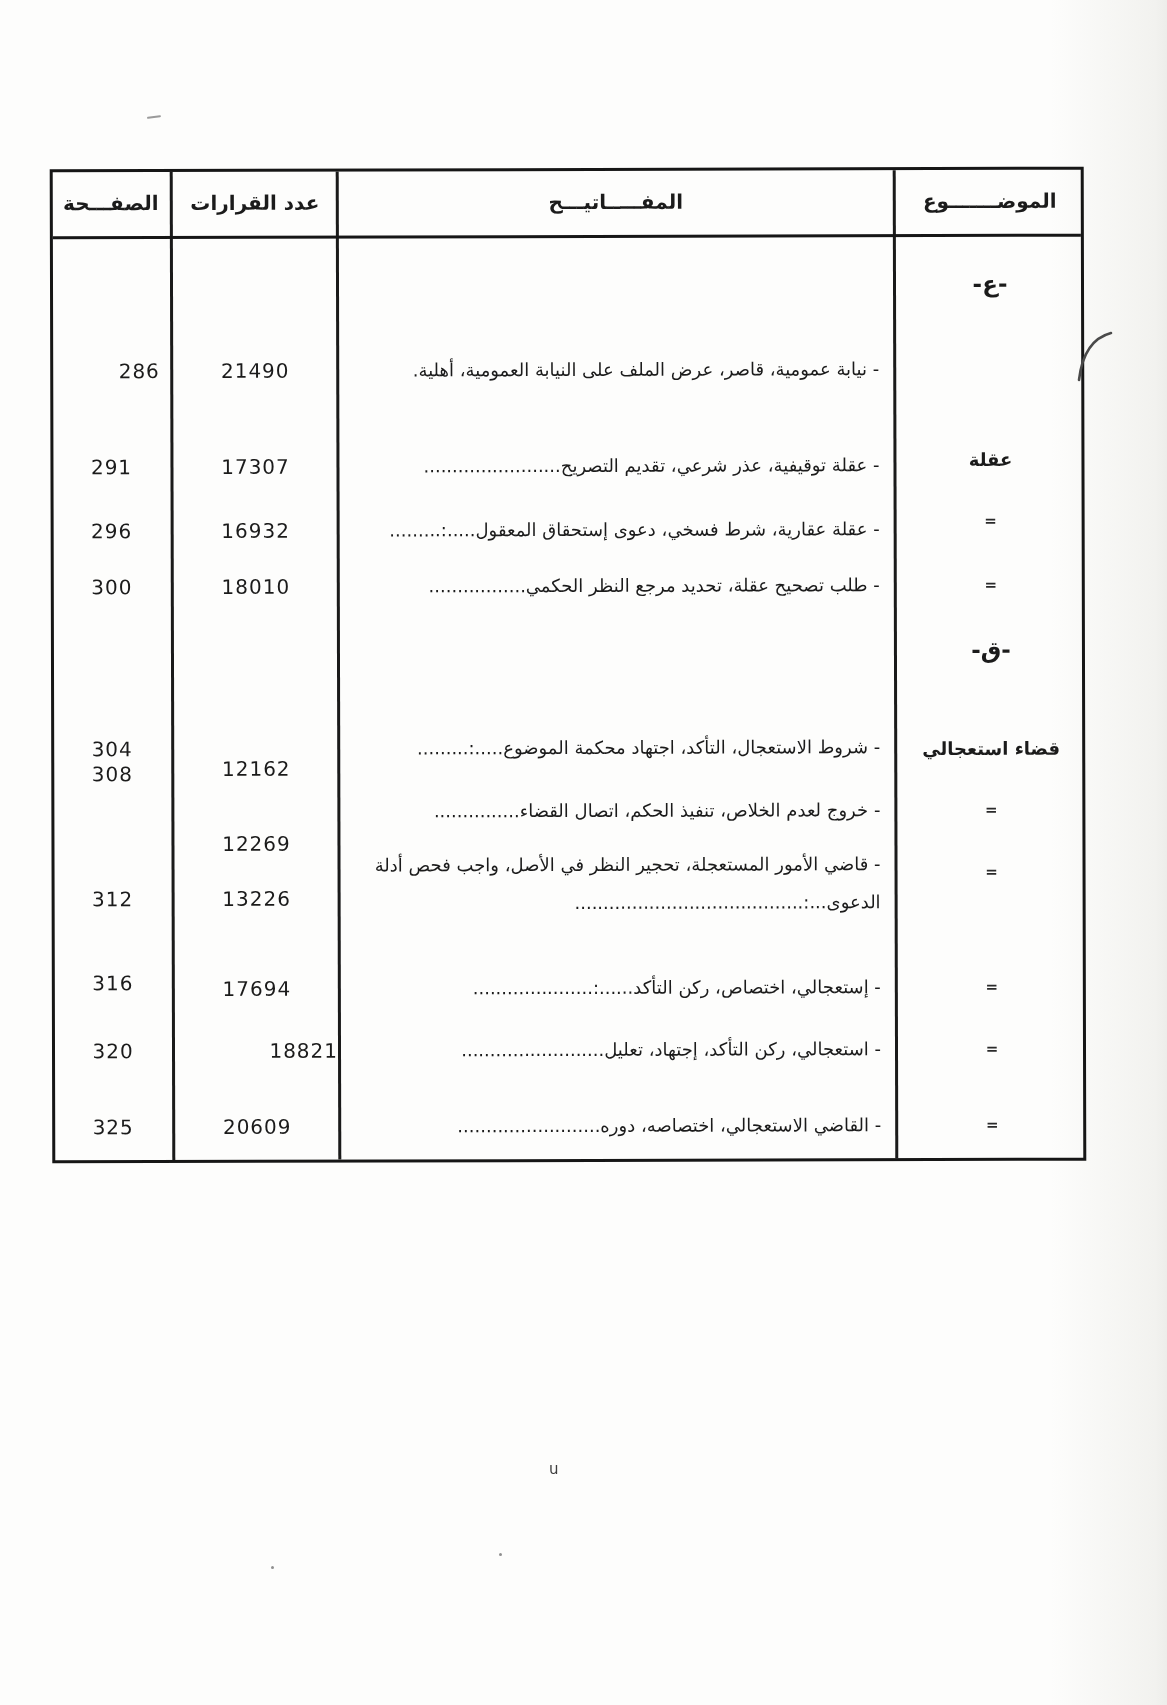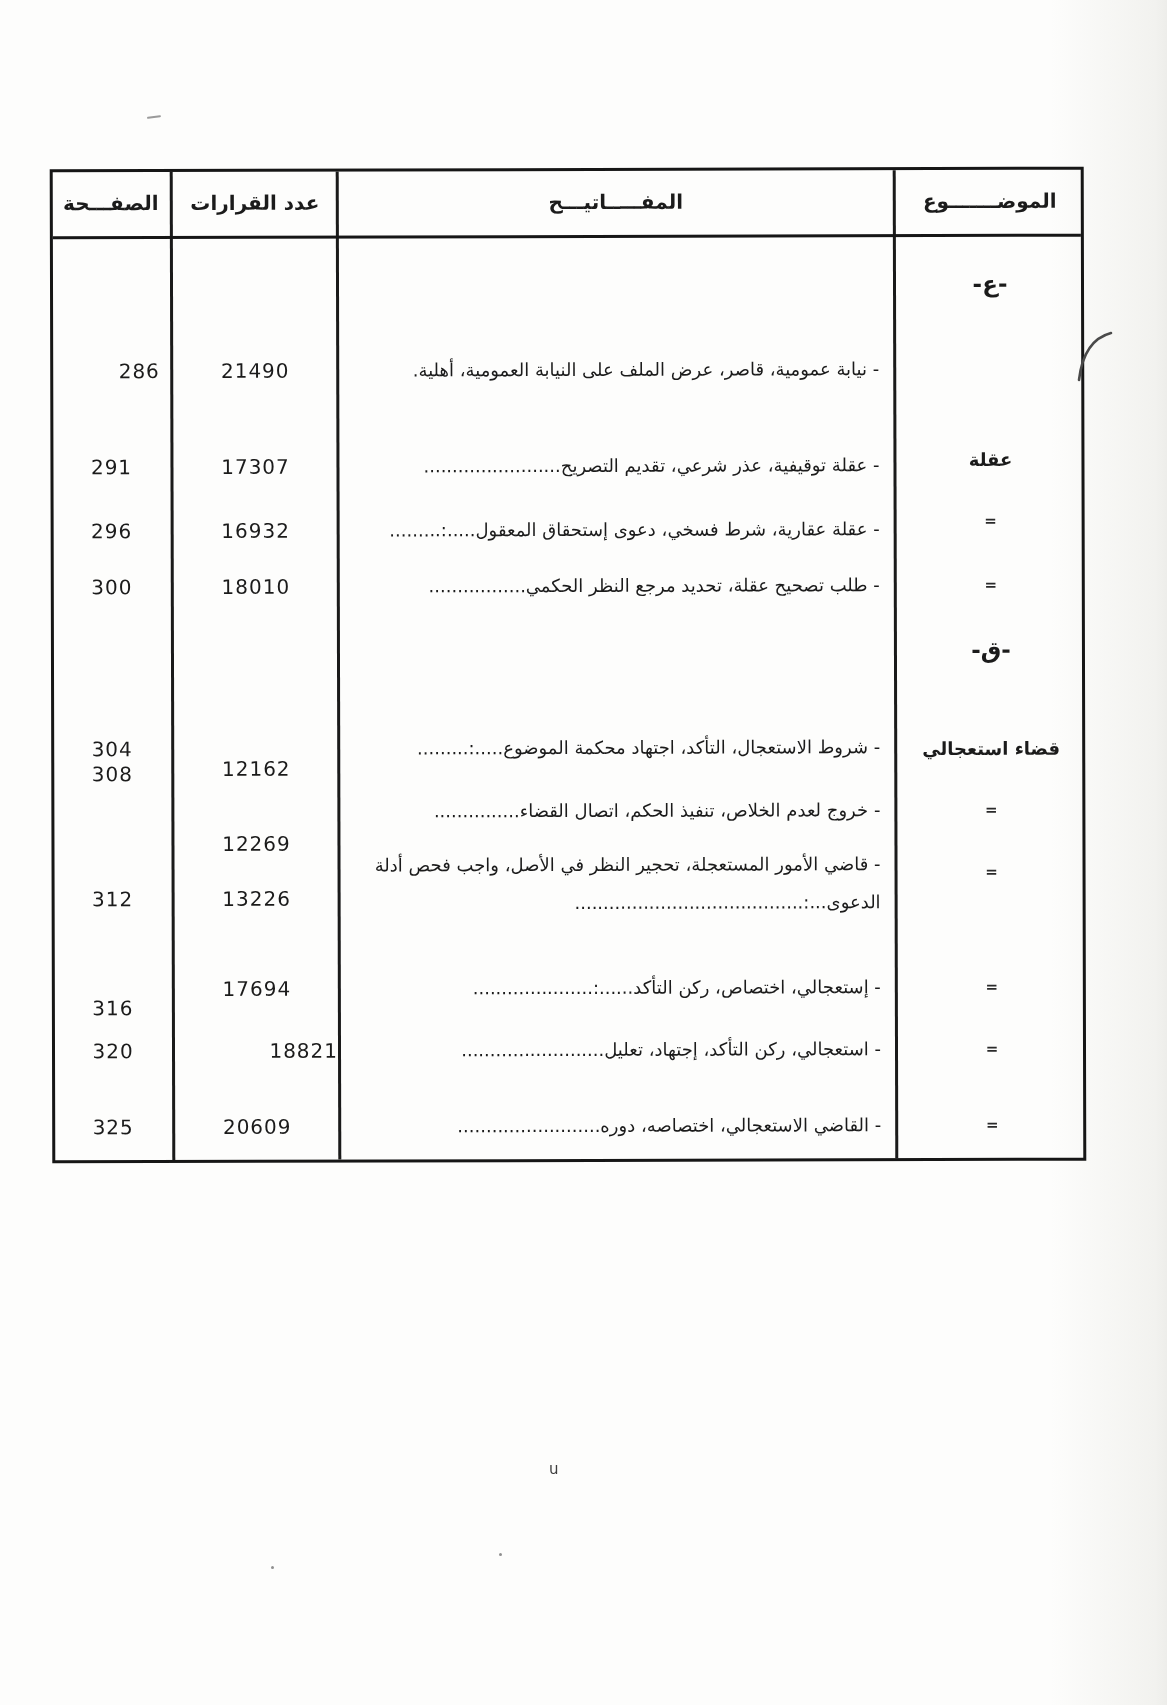--- a/index.html
+++ b/index.html
@@ -97,21 +97,21 @@
     <div class="cell col-page num" style="top:584px;">308</div>
     <div class="cell col-dec num" style="top:654px;">12269</div>
     <div class="cell col-key" style="top:622px;">- خروج لعدم الخلاص، تنفيذ الحكم، اتصال القضاء...............</div>
     <div class="cell col-subj ditto" style="top:622px;">=</div>
 
     <div class="cell col-page num" style="top:709px;">312</div>
     <div class="cell col-dec num" style="top:709px;">13226</div>
     <div class="cell col-key wrap" style="top:675px;">- قاضي الأمور المستعجلة، تحجير النظر في الأصل، واجب فحص أدلة الدعوى...:........................................</div>
     <div class="cell col-subj ditto" style="top:684px;">=</div>
 
-    <div class="cell col-page num" style="top:818px;">316</div>
+    <div class="cell col-page num" style="top:793px;">316</div>
     <div class="cell col-dec num" style="top:799px;">17694</div>
     <div class="cell col-key" style="top:799px;">- إستعجالي، اختصاص، ركن التأكد......:.....................</div>
     <div class="cell col-subj ditto" style="top:799px;">=</div>
 
     <div class="cell col-page num" style="top:861px;">320</div>
     <div class="cell col-dec num" style="top:861px;text-align:right;">18821</div>
     <div class="cell col-key" style="top:861px;">- استعجالي، ركن التأكد، إجتهاد، تعليل.........................</div>
     <div class="cell col-subj ditto" style="top:861px;">=</div>
 
     <div class="cell col-page num" style="top:937px;">325</div>

